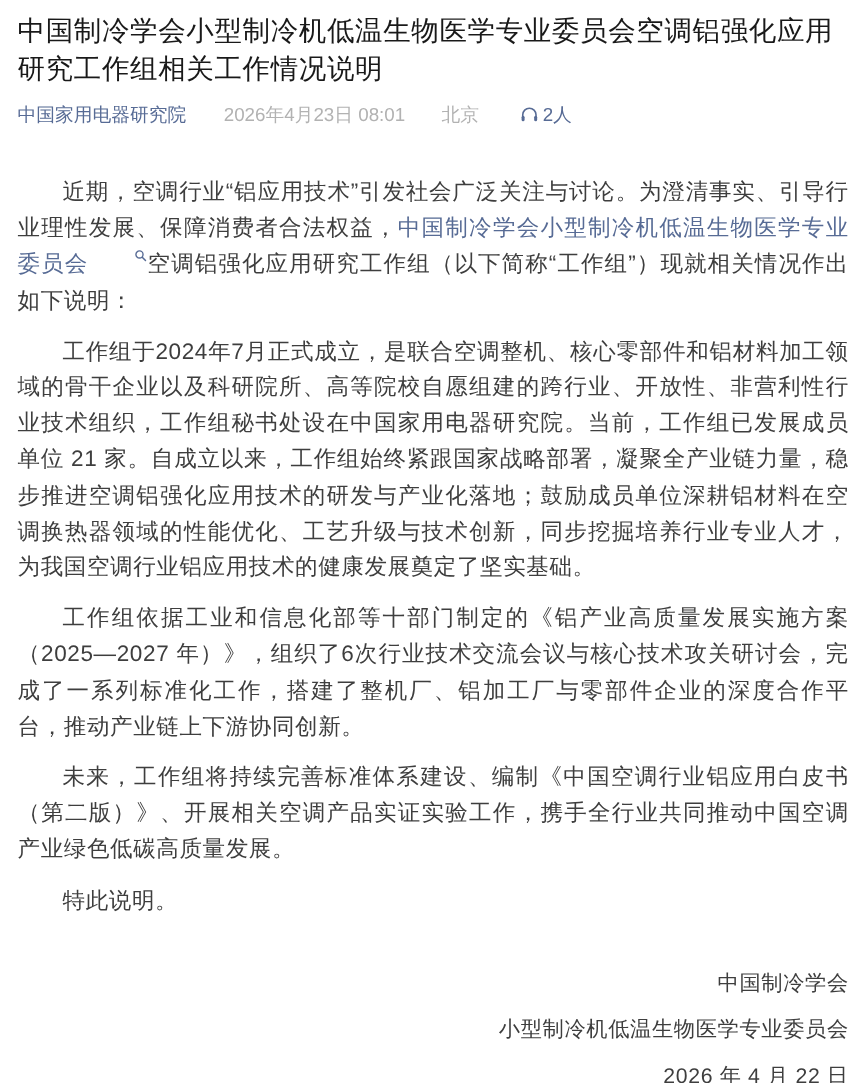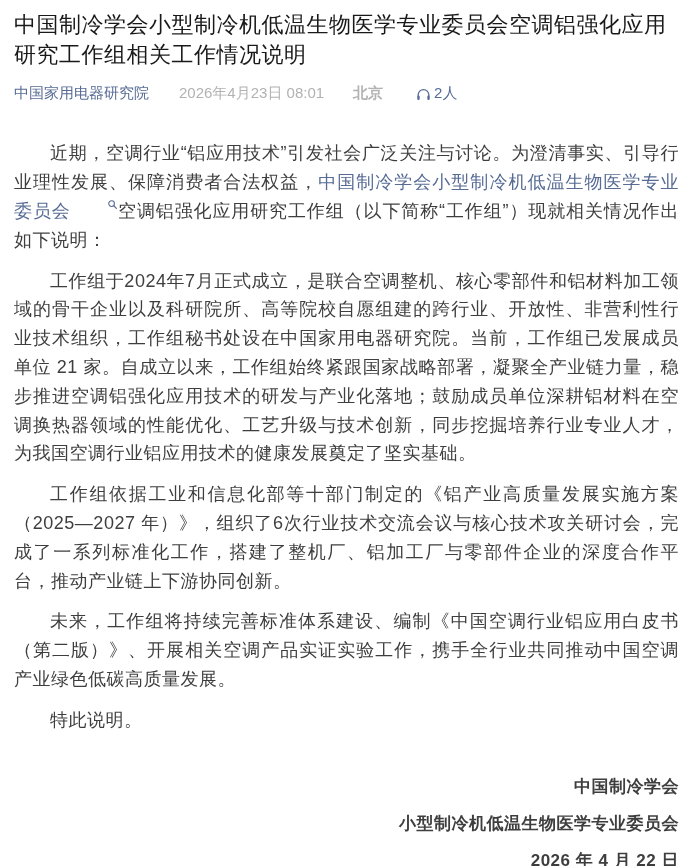--- a/index.html
+++ b/index.html
@@ -30,25 +30,25 @@
     align-items: center;
     flex-wrap: wrap;
     gap: 20px;
   }
   .meta .account {
     color: #576b95;
     margin-right: 10px;
     cursor: pointer;
   }
   .meta .datetime { margin-right: 9px; text-align: right; }
-  .meta .location { margin-right: 12px; font-weight: bold; }
+  .meta .location { margin-right: 12px; }
   .meta .listen {
     color: #576b95;
     display: inline-flex;
-    align-items: flex-end;
+    align-items: flex-start;
     cursor: pointer;
   }
   .meta .listen svg { margin-right: 2px; display: block; }
   .body p {
     font-size: 18px;
     line-height: 1.6;
     letter-spacing: 0.5px;
     color: #3e3e3e;
     text-align: justify;
     text-indent: 2em;
@@ -69,21 +69,20 @@
     margin-top: 38px;
     text-align: right;
   }
   .signature p {
     font-size: 17px;
     line-height: 1.6;
     letter-spacing: 0.5px;
     color: #3e3e3e;
     margin-bottom: 10px;
     text-indent: 0;
-    font-weight: bold;
   }
 </style>
 </head>
 <body>
 
 <div class="article">
 
   <h1 class="title">中国制冷学会小型制冷机低温生物医学专业委员会空调铝强化应用研究工作组相关工作情况说明</h1>
 
   <div class="meta">

